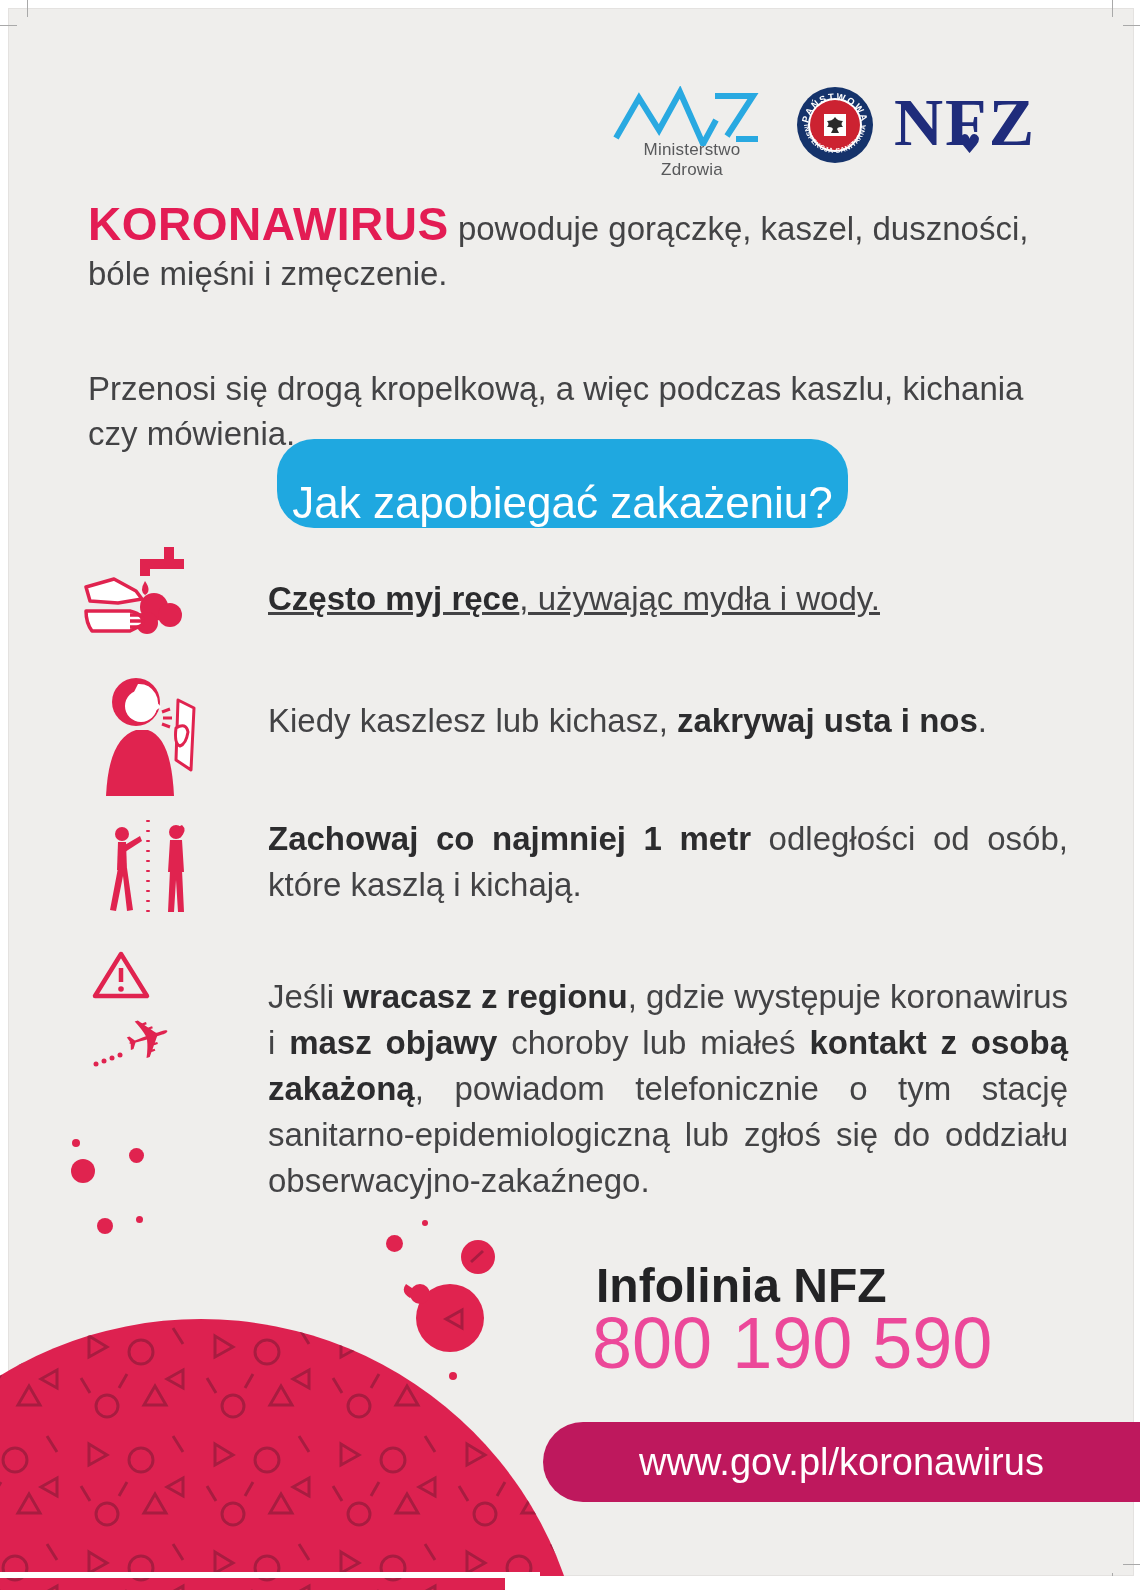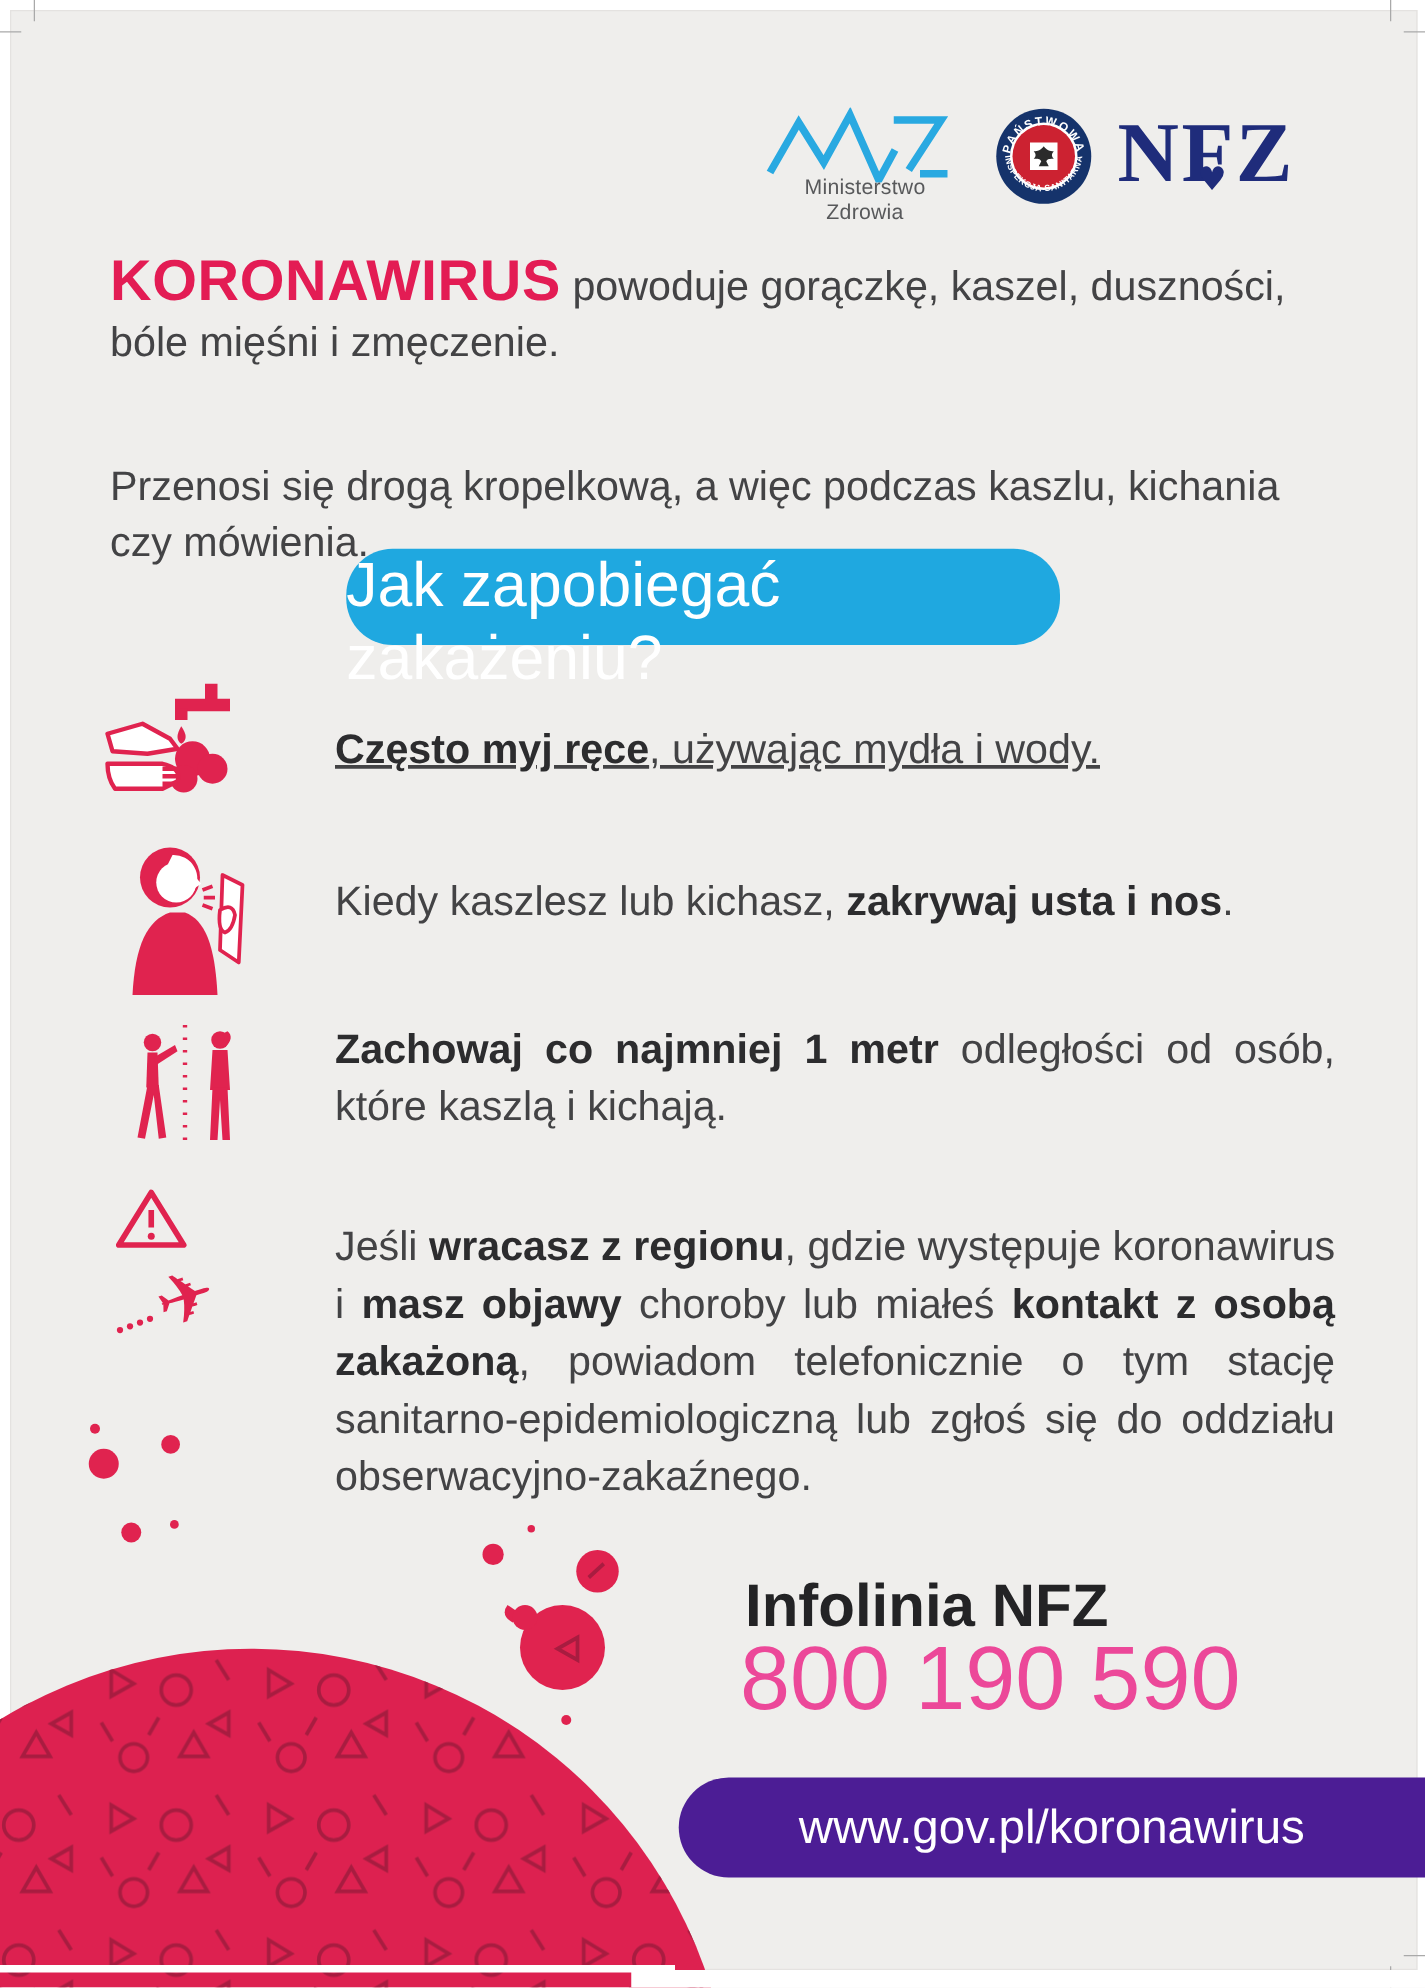--- a/index.html
+++ b/index.html
@@ -19,34 +19,34 @@
             font-size:68px;line-height:68px;color:#1f2c7b;letter-spacing:2px;}
   #nfz-heart{position:absolute;left:64px;top:22px;font-size:26px;color:#1f2c7b;
              font-family:"DejaVu Sans",sans-serif;}
   
   #intro1{position:absolute;left:88px;top:202px;width:985px;
           font-size:33px;line-height:45px;color:#434345;}
   #intro1 .big{font-size:46px;font-weight:800;color:#e31c54;letter-spacing:.5px;}
   #intro2{position:absolute;left:88px;top:332px;width:985px;
           font-size:33px;line-height:45px;color:#434345;margin-top:34px;}
   
-  #pill{position:absolute;left:277px;top:439px;width:571px;height:77px;background:#1fa8e0;
-        border-radius:37px;display:flex;align-items:flex-start;justify-content:center;
-        color:#ffffff;font-size:50px;font-weight:400;}
+  #pill{position:absolute;left:277px;top:439px;width:571px;height:89px;background:#1fa8e0;
+        border-radius:37px;display:flex;align-items:flex-end;justify-content:center;
+        color:#ffffff;font-size:44px;font-weight:400;}
   
   .tip-text{position:absolute;left:268px;width:800px;font-size:33px;line-height:46px;color:#434345;}
   .tip-text strong{color:#2c2c2e;font-weight:700;}
   .just{text-align:justify;}
   .tip-icon{position:absolute;}
   
   #hotline-label{position:absolute;left:596px;top:1258px;font-size:48px;font-weight:700;color:#232325;}
   #hotline-number{position:absolute;left:592px;top:1302px;font-size:72px;font-weight:400;
                   color:#ec4899;letter-spacing:0px;}
   
-  #web-banner{position:absolute;left:543px;top:1422px;width:597px;height:80px;background:#4c1d95;
+  #web-banner{position:absolute;left:543px;top:1422px;width:597px;height:80px;background:#be185d;
               border-radius:40px 0 0 40px;display:flex;align-items:center;justify-content:center;
               color:#ffffff;font-size:38px;}
   
   .dot{position:absolute;border-radius:50%;background:#e0234f;}
   #virus-circle{position:absolute;left:-185px;top:1318px;width:772px;height:772px;}
   #trim-gap{position:absolute;left:0px;top:1572px;width:540px;height:6px;background:#ffffff;}
   #bottom-margin{position:absolute;left:505px;top:1576px;width:635px;height:14px;background:#ffffff;}
 </style>
 </head>
 <body>

